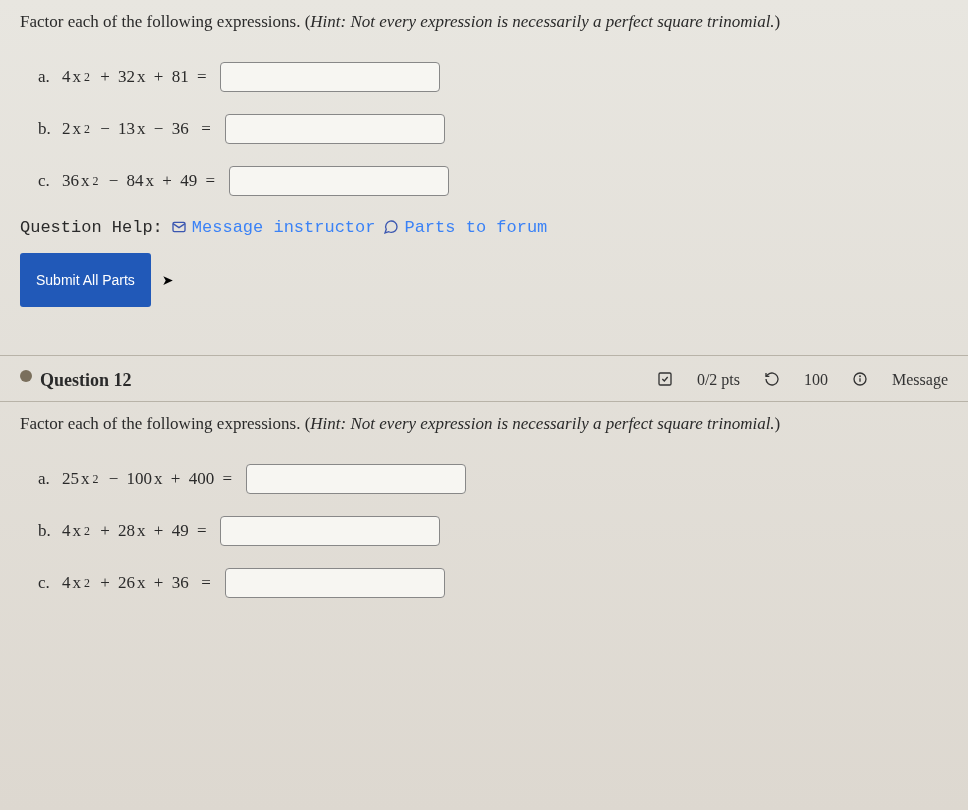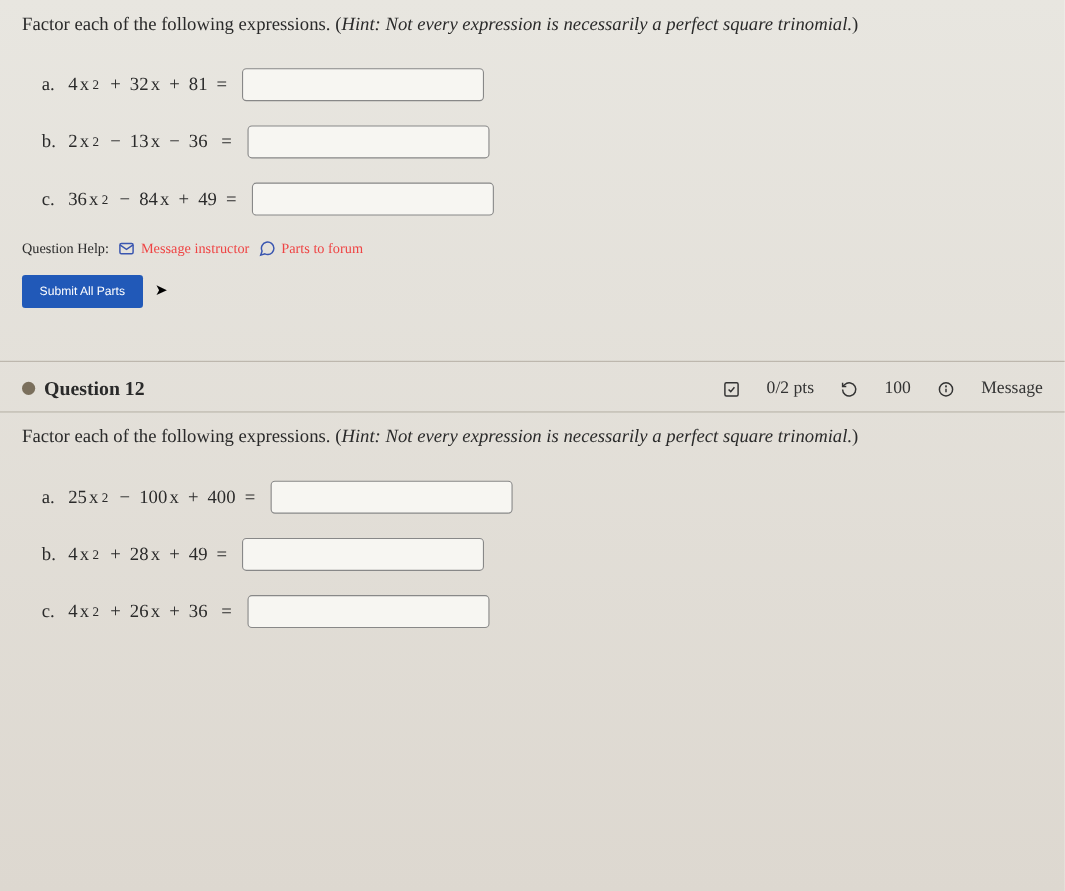--- a/index.html
+++ b/index.html
@@ -60,79 +60,79 @@
       border: 1px solid #888;
       border-radius: 4px;
       background: #f7f6f2;
       padding: 4px 8px;
       font-size: 15px;
     }
     .help-line {
       display: flex;
       align-items: flex-end;
       gap: 8px;
-      font-size: 13px;
+      font-size: 17px;
       margin-top: 18px;
       margin-bottom: 16px;
+      font-family: Liberation Mono, monospace;
     }
     .help-label {
       color: #2a2a2a;
     }
     .help-link {
-      color: #ef4444;
+      color: #3b82f6;
       display: flex;
       align-items: center;
       gap: 5px;
       cursor: pointer;
     }
     .icon-svg {
       width: 16px;
       height: 16px;
       flex-shrink: 0;
     }
     .submit-btn {
       background: #2159b8;
       color: #fff;
       border: none;
-      padding: 9px 16px;
-      font-size: 11px;
+      padding: 19px 16px;
+      font-size: 14px;
       border-radius: 3px;
       cursor: pointer;
       font-family: Arial, sans-serif;
     }
     .divider {
       border: none;
       border-top: 1px solid #b8b3a8;
       margin: 30px 0 0 0;
     }
     .q-header {
       display: flex;
       align-items: center;
       justify-content: space-between;
       padding: 14px 20px 10px 20px;
       border-bottom: 1px solid #b8b3a8;
     }
     .q-header-left {
       display: flex;
-      align-items: center;
       gap: 8px;
     }
     .status-dot {
       width: 12px;
       height: 12px;
       border-radius: 50%;
       background: #7a6f5c;
     }
     .q-title {
       font-size: 18px;
       font-weight: bold;
     }
     .q-header-right {
       display: flex;
-      align-items: flex-end;
+      align-items: flex-start;
       gap: 24px;
       font-size: 16px;
       color: #333;
     }
     .info-circle, .retry-icon, .check-icon {
       display: inline-flex;
       align-items: center;
     }
     .cursor-arrow {
       font-size: 14px;

